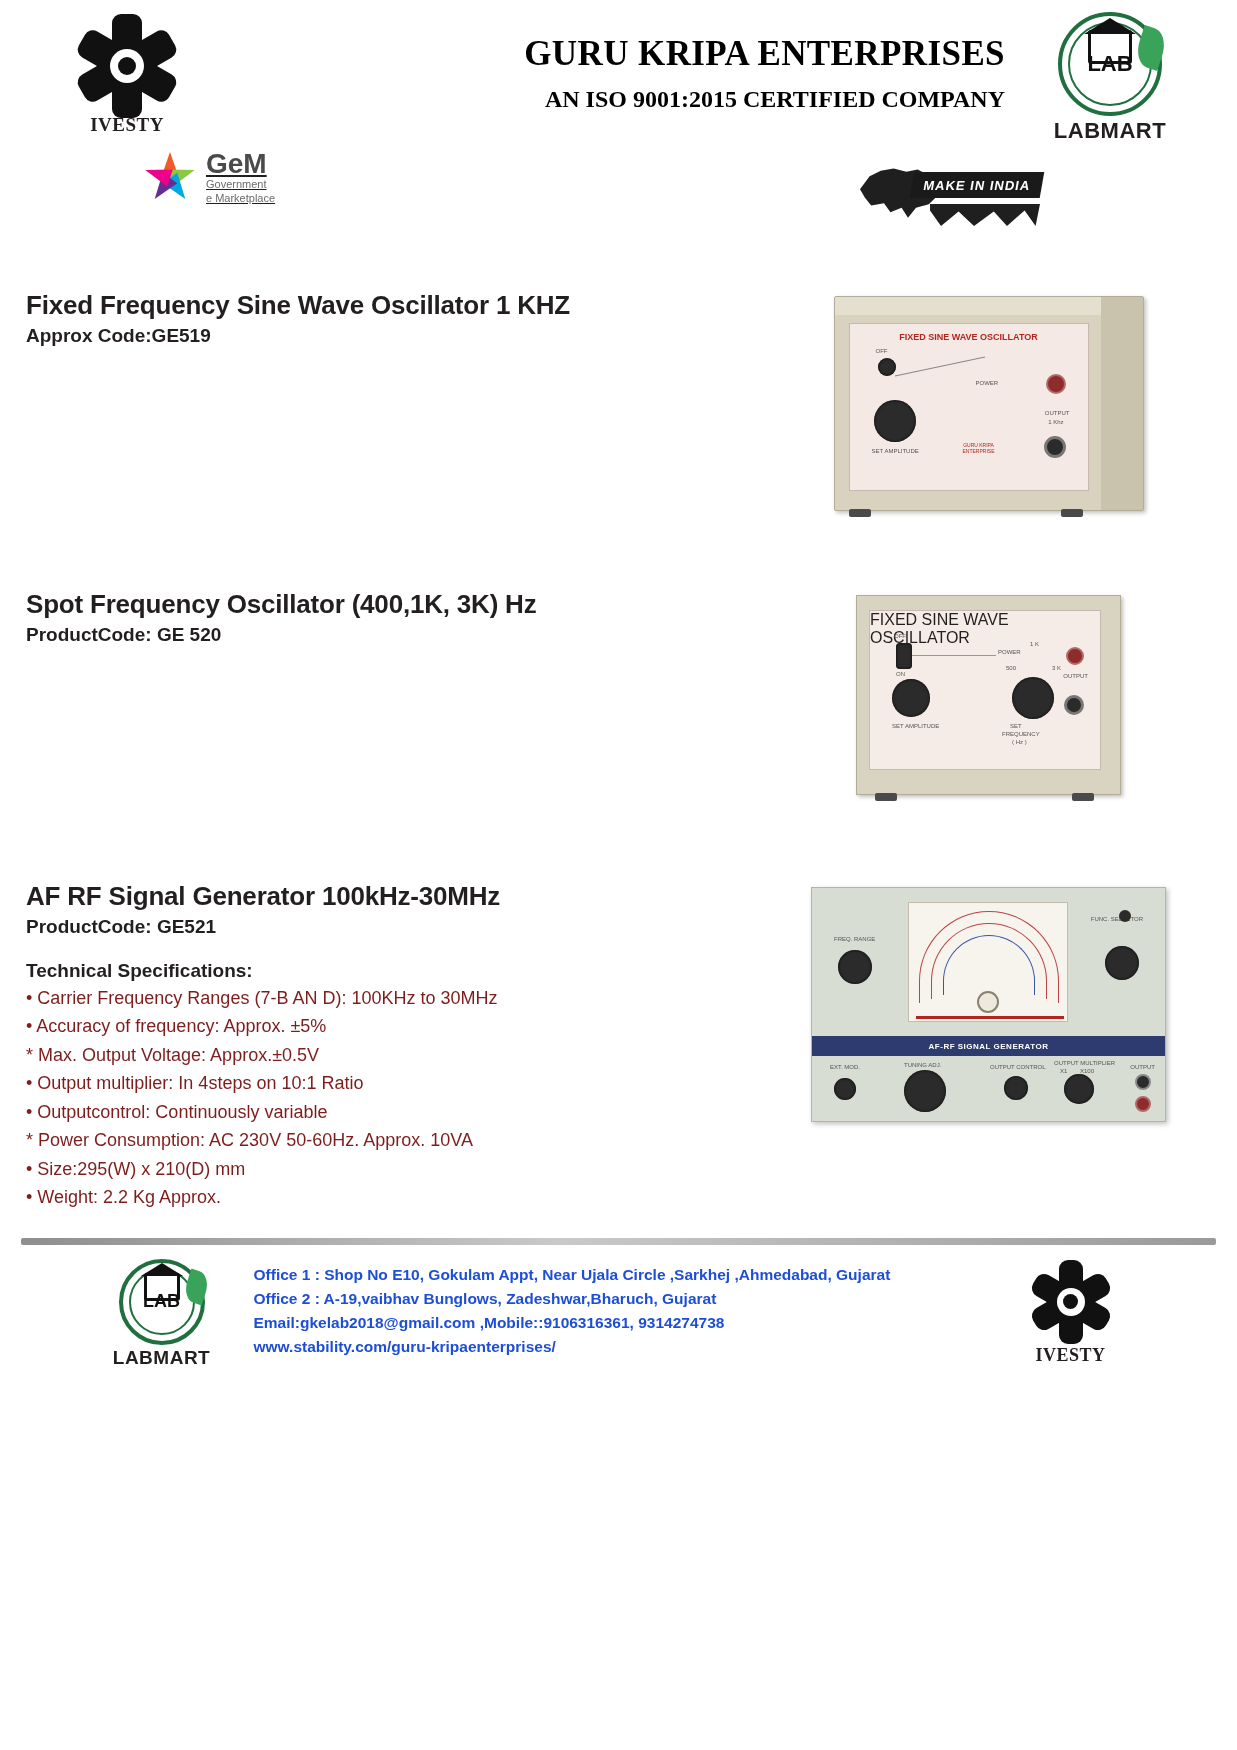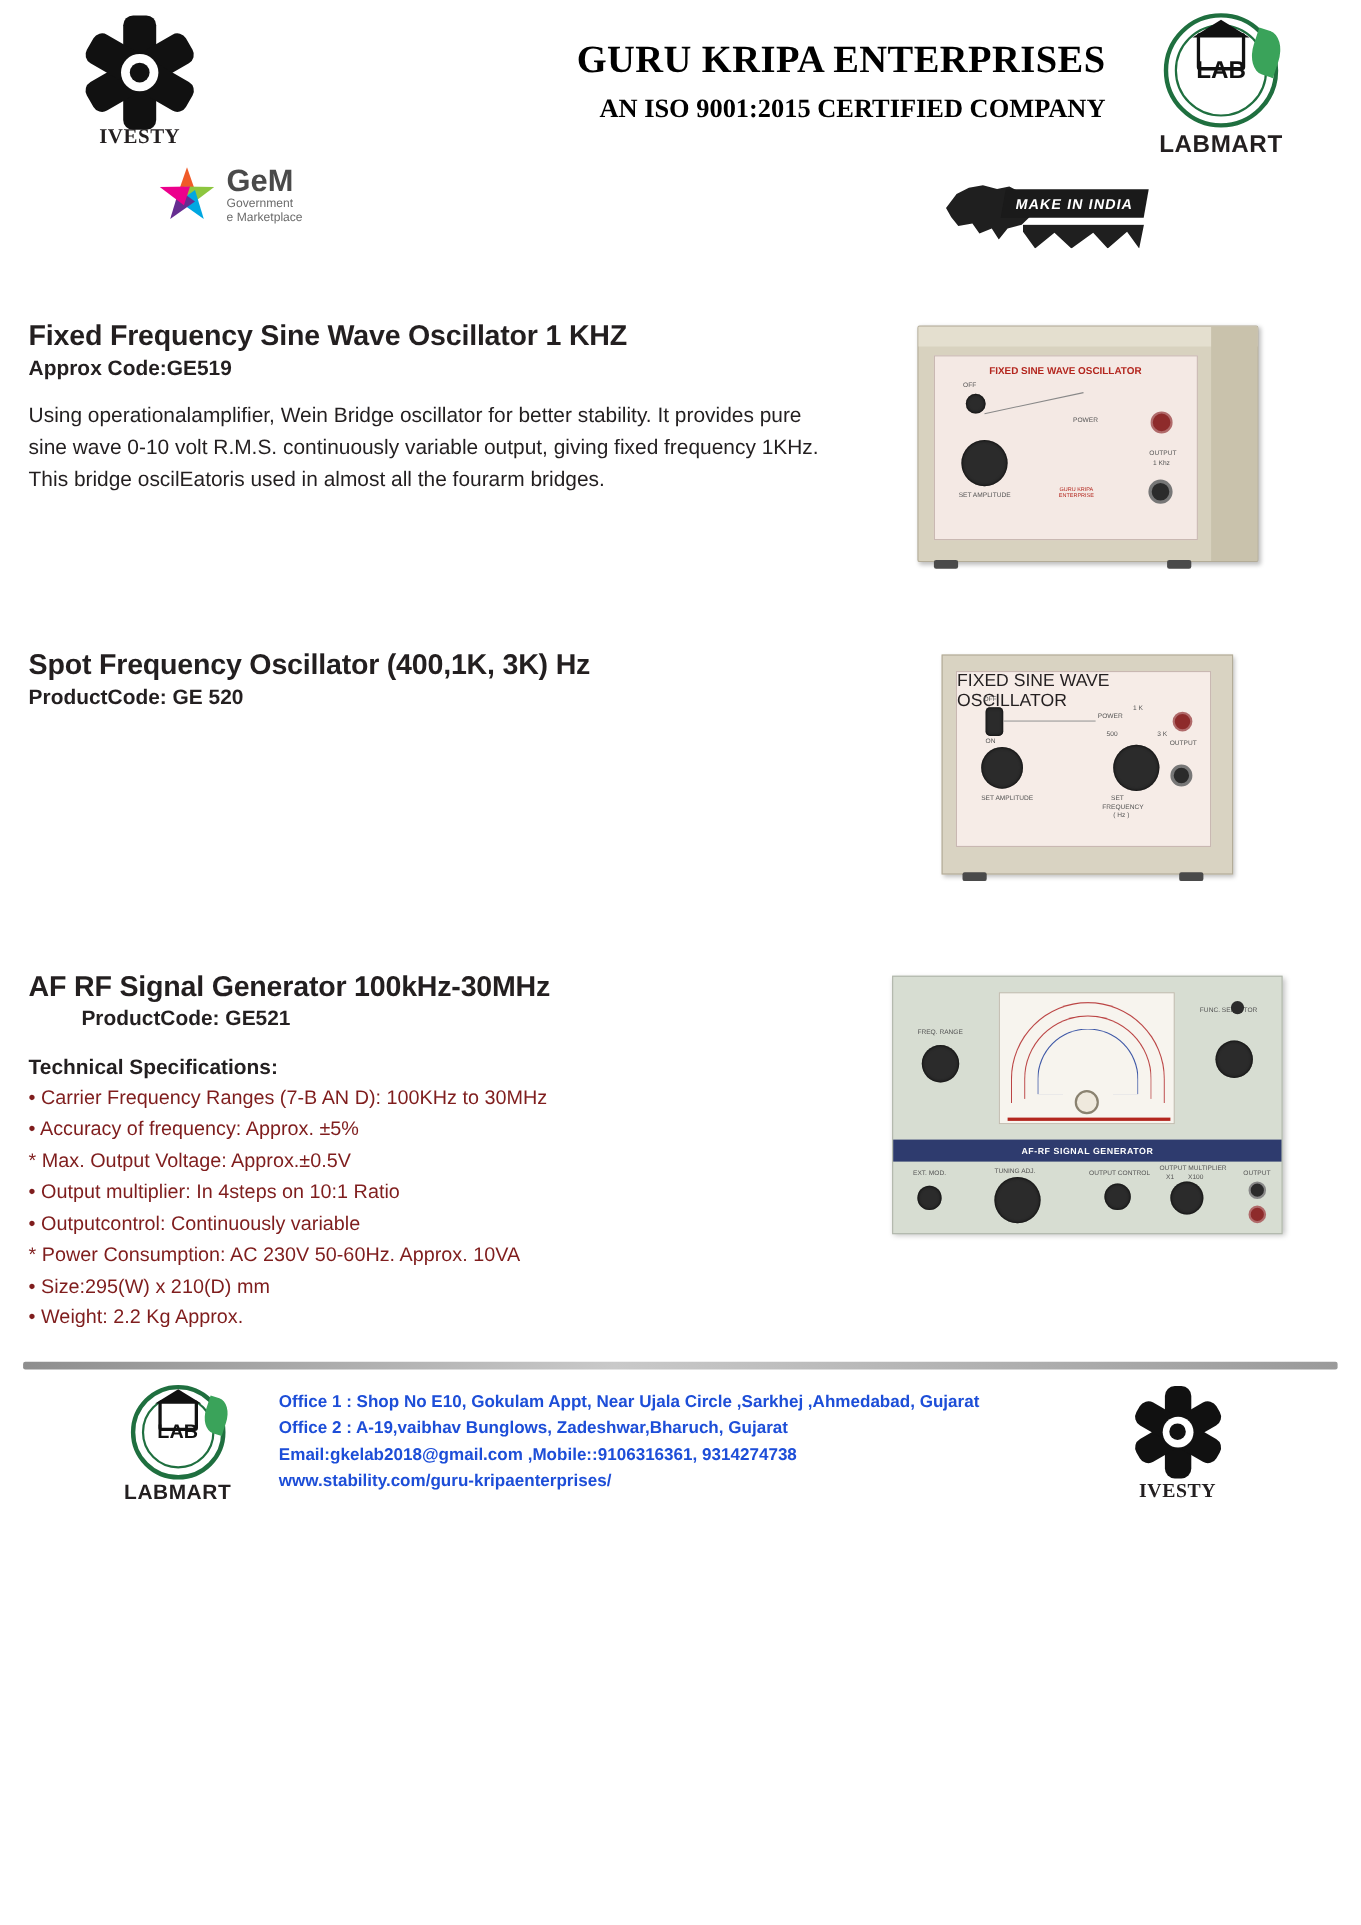--- a/index.html
+++ b/index.html
@@ -87,21 +87,21 @@
     border-bottom:16px solid #111;
   }
   .labmart-leaf {
     position:absolute; right:-2px; top:16px; width:26px;height:40px;
     background:#3aa35a; border-radius: 0 60% 0 60%; transform: rotate(18deg);
   }
   .labmart-word { font-family:"Liberation Sans", sans-serif; font-weight:bold; font-size:22px; letter-spacing:.5px; margin-top:2px; }
 
   
   .gem-row { display:flex; align-items:flex-start; padding: 0 22px; height: 80px; }
-  .gem-wrap { margin-left: 120px; display:flex; align-items:flex-end; }
+  .gem-wrap { margin-left: 120px; display:flex; align-items:flex-start;text-decoration:underline; }
   .gem-star { width:56px; height:56px; position:relative; }
   .gem-star i { position:absolute; left:50%; top:50%; width:0;height:0;
       border-left:9px solid transparent; border-right:9px solid transparent; border-bottom:26px solid #888;
       transform-origin: 50% 100%; margin-left:-9px; margin-top:-26px; }
   .gem-text { margin-left:8px; }
   .gem-text .g1 { font-size:28px; font-weight:bold; color:#4a4a4a; line-height:1; font-family:"Liberation Sans",sans-serif;}
   .gem-text .g2 { font-size:11px; color:#6b6b6b; line-height:1.25; }
 
   .make-in-india { margin-left:auto; margin-right:165px; position:relative; width:190px; height:76px; }
   .mii-band {
@@ -229,21 +229,20 @@
       <div class="mii-band">MAKE IN INDIA</div>
     </div>
   </div>
 
   <div class="content">
 
     <div class="product" style="margin-top:36px;">
       <div class="prod-text">
         <h3 class="prod-title">Fixed Frequency Sine Wave Oscillator 1 KHZ</h3>
         <div class="prod-code">Approx Code:GE519</div>
-        <p class="prod-desc">Using operationalamplifier, Wein Bridge oscillator for better stability. It provides pure sine wave 0-10 volt R.M.S. continuously variable output, giving fixed frequency 1KHz. This bridge oscilEatoris used in almost all the fourarm bridges.</p>
       </div>
       <div class="prod-img">
         <div class="osc1">
           <div class="top"></div>
           <div class="side"></div>
           <div class="panel">
             <div class="p-title">FIXED SINE WAVE OSCILLATOR</div>
             <div class="knob" style="left:28px; top:34px; width:18px; height:18px;"></div>
             <div class="lbl" style="left:26px; top:24px;">OFF</div>
             <div class="lbl" style="left:126px; top:56px;">POWER</div>
@@ -291,21 +290,21 @@
           </div>
           <div class="foot" style="left:18px;"></div>
           <div class="foot" style="right:26px;"></div>
         </div>
       </div>
     </div>
 
     <div class="product" style="margin-top:86px;">
       <div class="prod-text">
         <h3 class="prod-title">AF RF Signal Generator 100kHz-30MHz</h3>
-        <div class="prod-code" style="margin-bottom:22px;margin-left:48px;">ProductCode: GE521</div>
+        <div class="prod-code" style="margin-bottom:22px;">ProductCode: GE521</div>
         <div class="spec-title">Technical Specifications:</div>
         <ul class="spec-list">
           <li>• Carrier Frequency Ranges (7-B AN D): 100KHz to 30MHz</li>
           <li>• Accuracy of frequency: Approx. ±5%</li>
           <li>* Max. Output Voltage: Approx.±0.5V</li>
           <li>• Output multiplier: In 4steps on 10:1 Ratio</li>
           <li>• Outputcontrol: Continuously variable</li>
           <li>* Power Consumption: AC 230V 50-60Hz. Approx. 10VA</li>
           <li>• Size:295(W) x 210(D) mm</li>
           <li>• Weight: 2.2 Kg Approx.</li>

